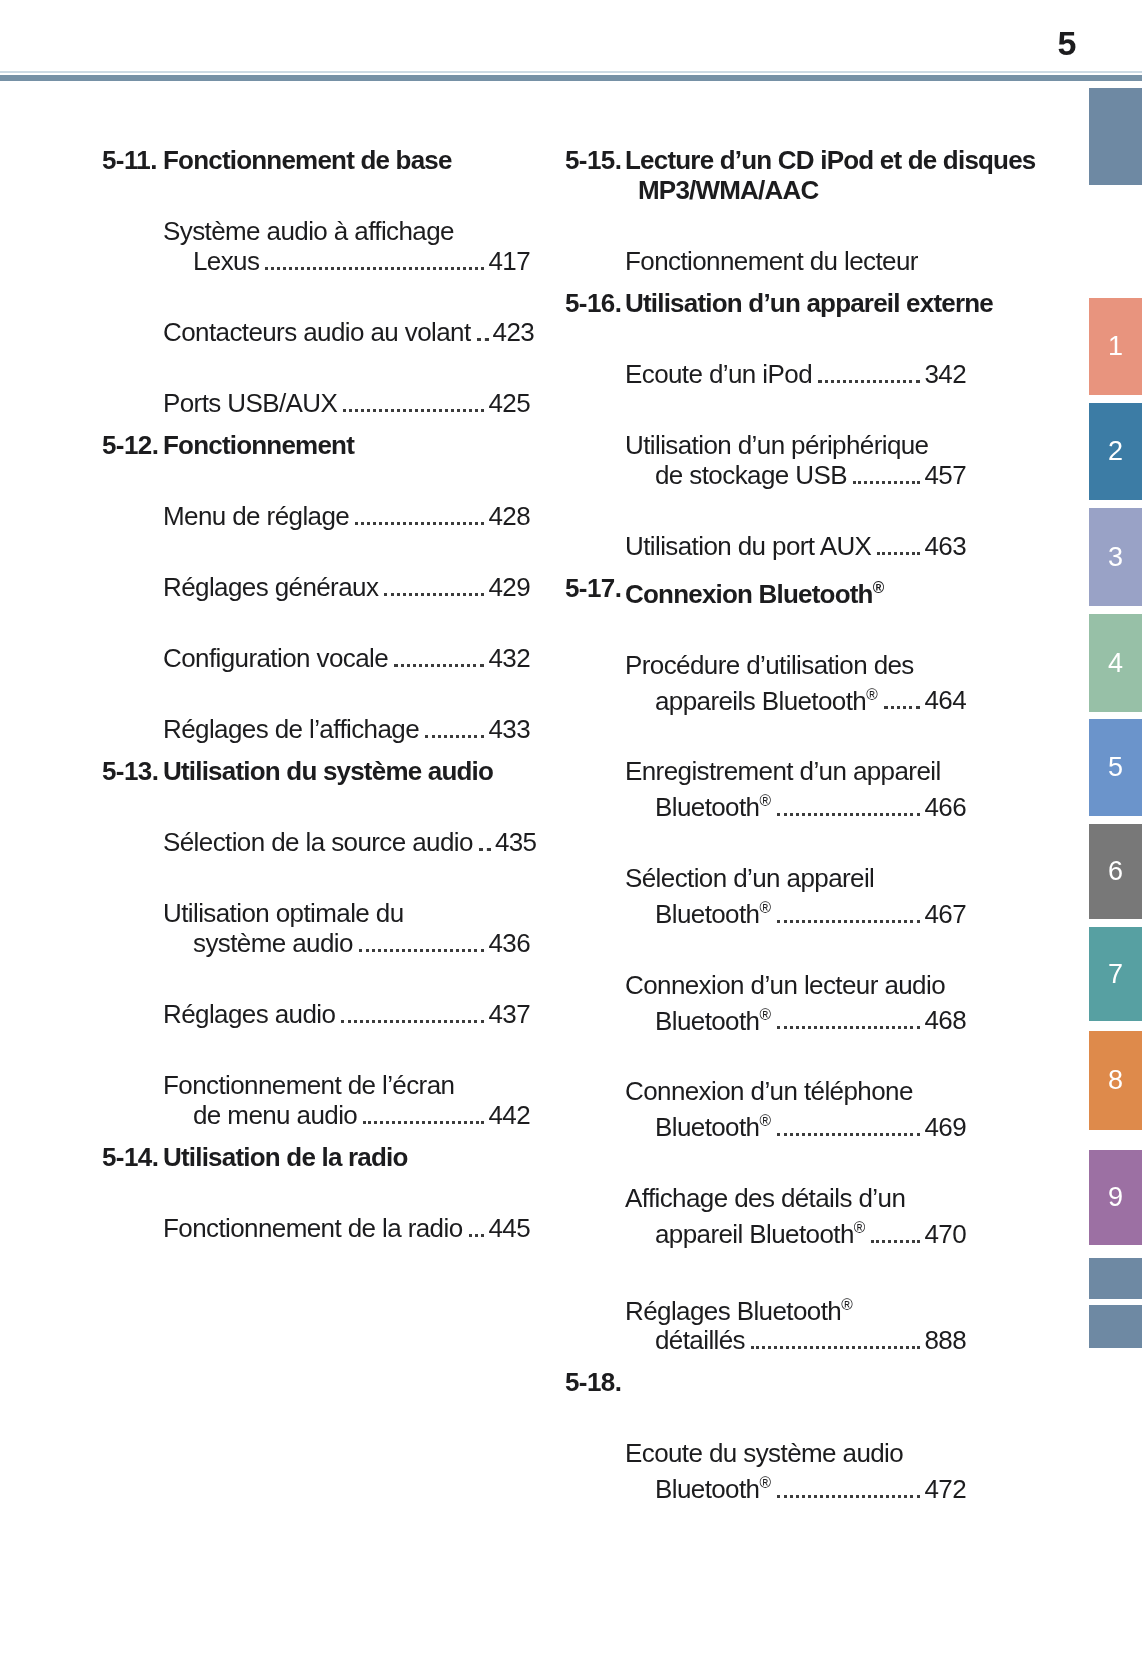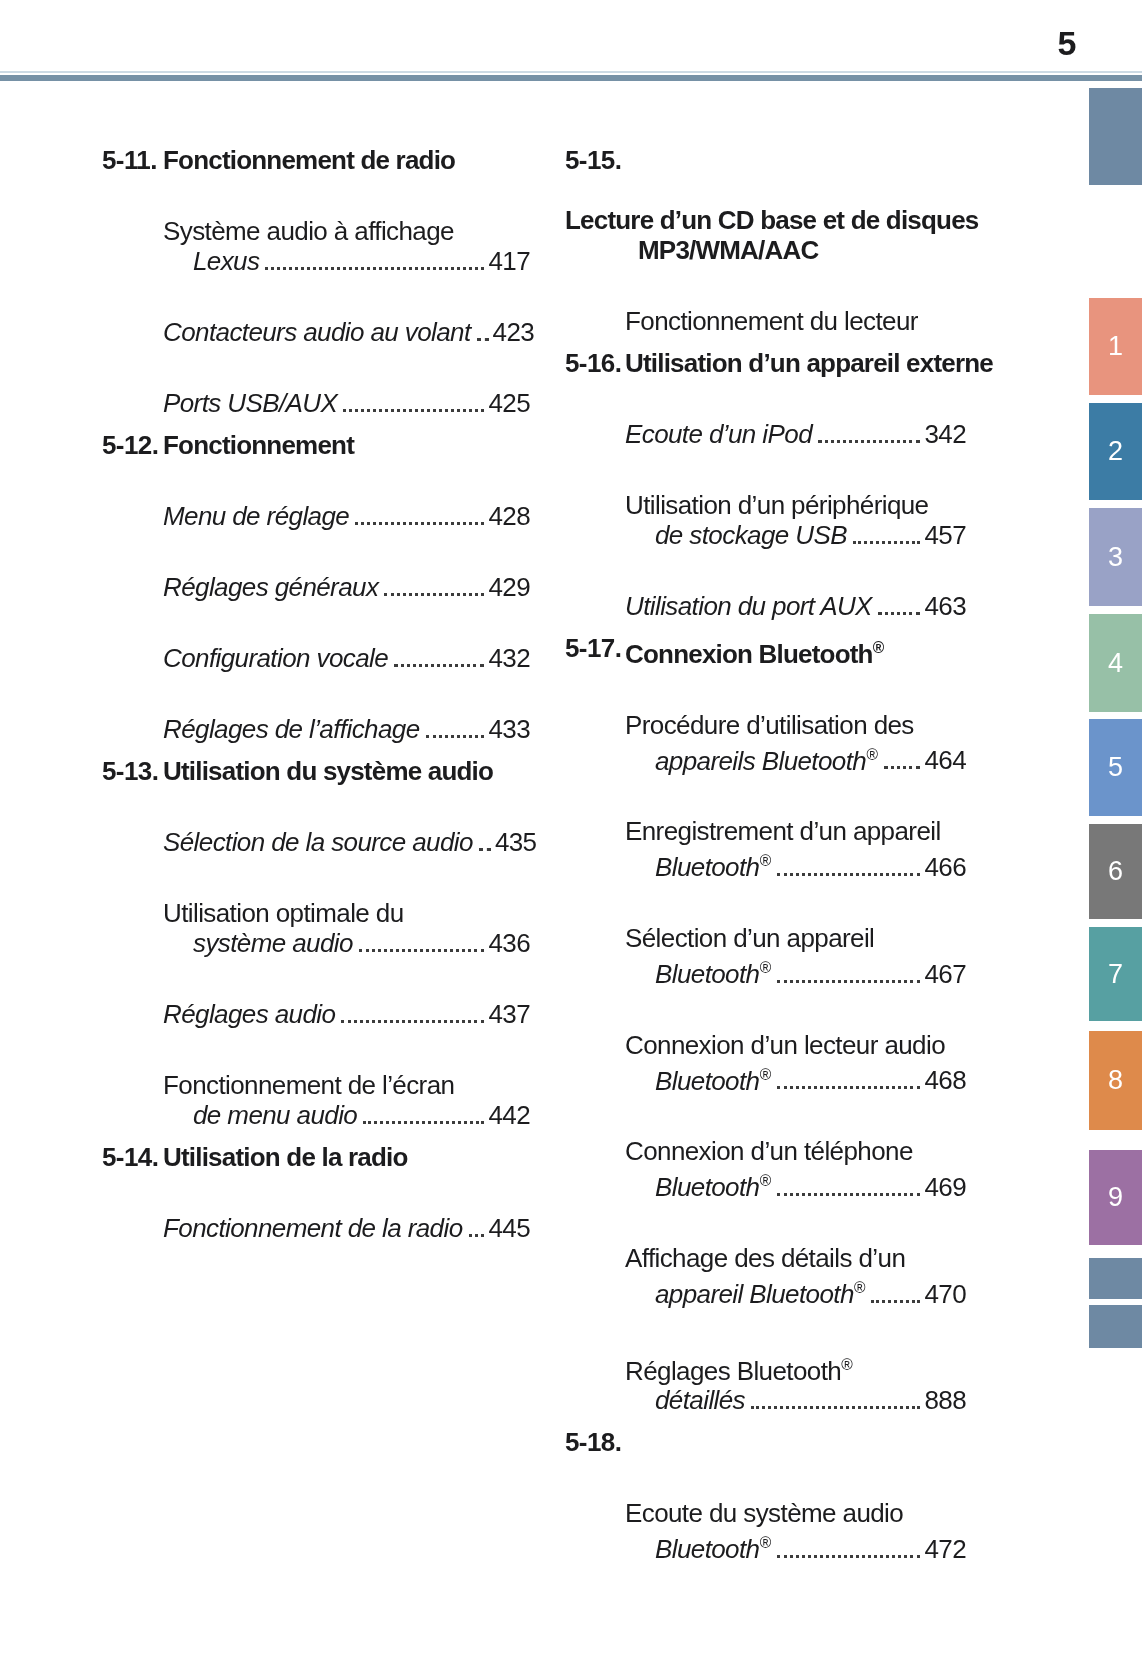--- a/index.html
+++ b/index.html
@@ -10,33 +10,33 @@
 
   .rule-light{position:absolute;top:71px;left:0;width:100%;height:2px;background:#ccdae4;}
   .rule{position:absolute;top:75px;left:0;width:100%;height:6px;background:#7691a6;}
 
   .col{position:absolute;top:145px;font-size:26px;line-height:30px;letter-spacing:-0.6px;}
   .col-left{left:102px;width:428px;}
   .col-right{left:565px;width:401px;}
 
   .sec-head{display:flex;font-weight:700;margin:12px 0 6px 0;}
   .sec:first-child .sec-head{margin-top:0;}
-  .sec-head.tight{margin-bottom:0;flex-direction:column;}
+  .sec-head.tight{margin-bottom:0;}
   .sec-num{flex:0 0 61px;}
   .col-right .sec-num{flex:0 0 60px;}
   .sec-title{white-space:nowrap;letter-spacing:-0.8px;}
   .sec-head2{font-weight:700;padding-left:73px;margin:0 0 20px 0;white-space:nowrap;letter-spacing:-0.8px;}
 
   .entries{padding-left:61px;}
   .col-right .entries{padding-left:60px;}
   .entry{margin-bottom:7px;margin-top:41px;}
   .pre{white-space:nowrap;}
   .lrow{display:flex;align-items:baseline;}
   .lrow.indent{padding-left:30px;}
-  .etext{white-space:nowrap;font-style:italic;}
+  .etext{white-space:nowrap;}
   .leader{flex:1 1 auto;min-width:12px;border-bottom:3px dotted #3c3c3c;margin:0 4px 0 6px;}
   .pg{white-space:nowrap;}
 
   sup.reg{font-size:0.60em;vertical-align:super;letter-spacing:0;}
 
   .tabs{position:absolute;top:0;right:0;width:53px;height:1654px;}
   .tab{position:absolute;left:0;width:53px;display:flex;align-items:center;justify-content:center;
        color:#ffffff;font-size:27px;}
 </style>
 </head>
@@ -46,21 +46,21 @@
 
   <div class="page-num">5</div>
   <div class="rule-light"></div>
   <div class="rule"></div>
 
   <div class="col col-left">
 
     <div class="sec">
       <div class="sec-head">
         <span class="sec-num">5-11.</span>
-        <span class="sec-title">Fonctionnement de radio</span>
+        <span class="sec-title">Fonctionnement de base</span>
       </div>
       <div class="entries">
         <div class="entry">
           <div class="pre">Système audio à affichage</div>
           <div class="lrow indent">
             <span class="etext">Lexus</span>
             <span class="leader"></span>
             <span class="pg">417</span>
           </div>
         </div>
@@ -173,21 +173,21 @@
       </div>
     </div>
 
   </div>
 
   <div class="col col-right">
 
     <div class="sec">
       <div class="sec-head tight">
         <span class="sec-num">5-15.</span>
-        <span class="sec-title">Lecture d’un CD base et de disques</span>
+        <span class="sec-title">Lecture d’un CD iPod et de disques</span>
       </div>
       <div class="sec-head2">MP3/WMA/AAC</div>
       <div class="entries">
         <div class="entry">
           <div class="pre">Fonctionnement du lecteur</div>
         </div>
       </div>
     </div>
 
     <div class="sec">

